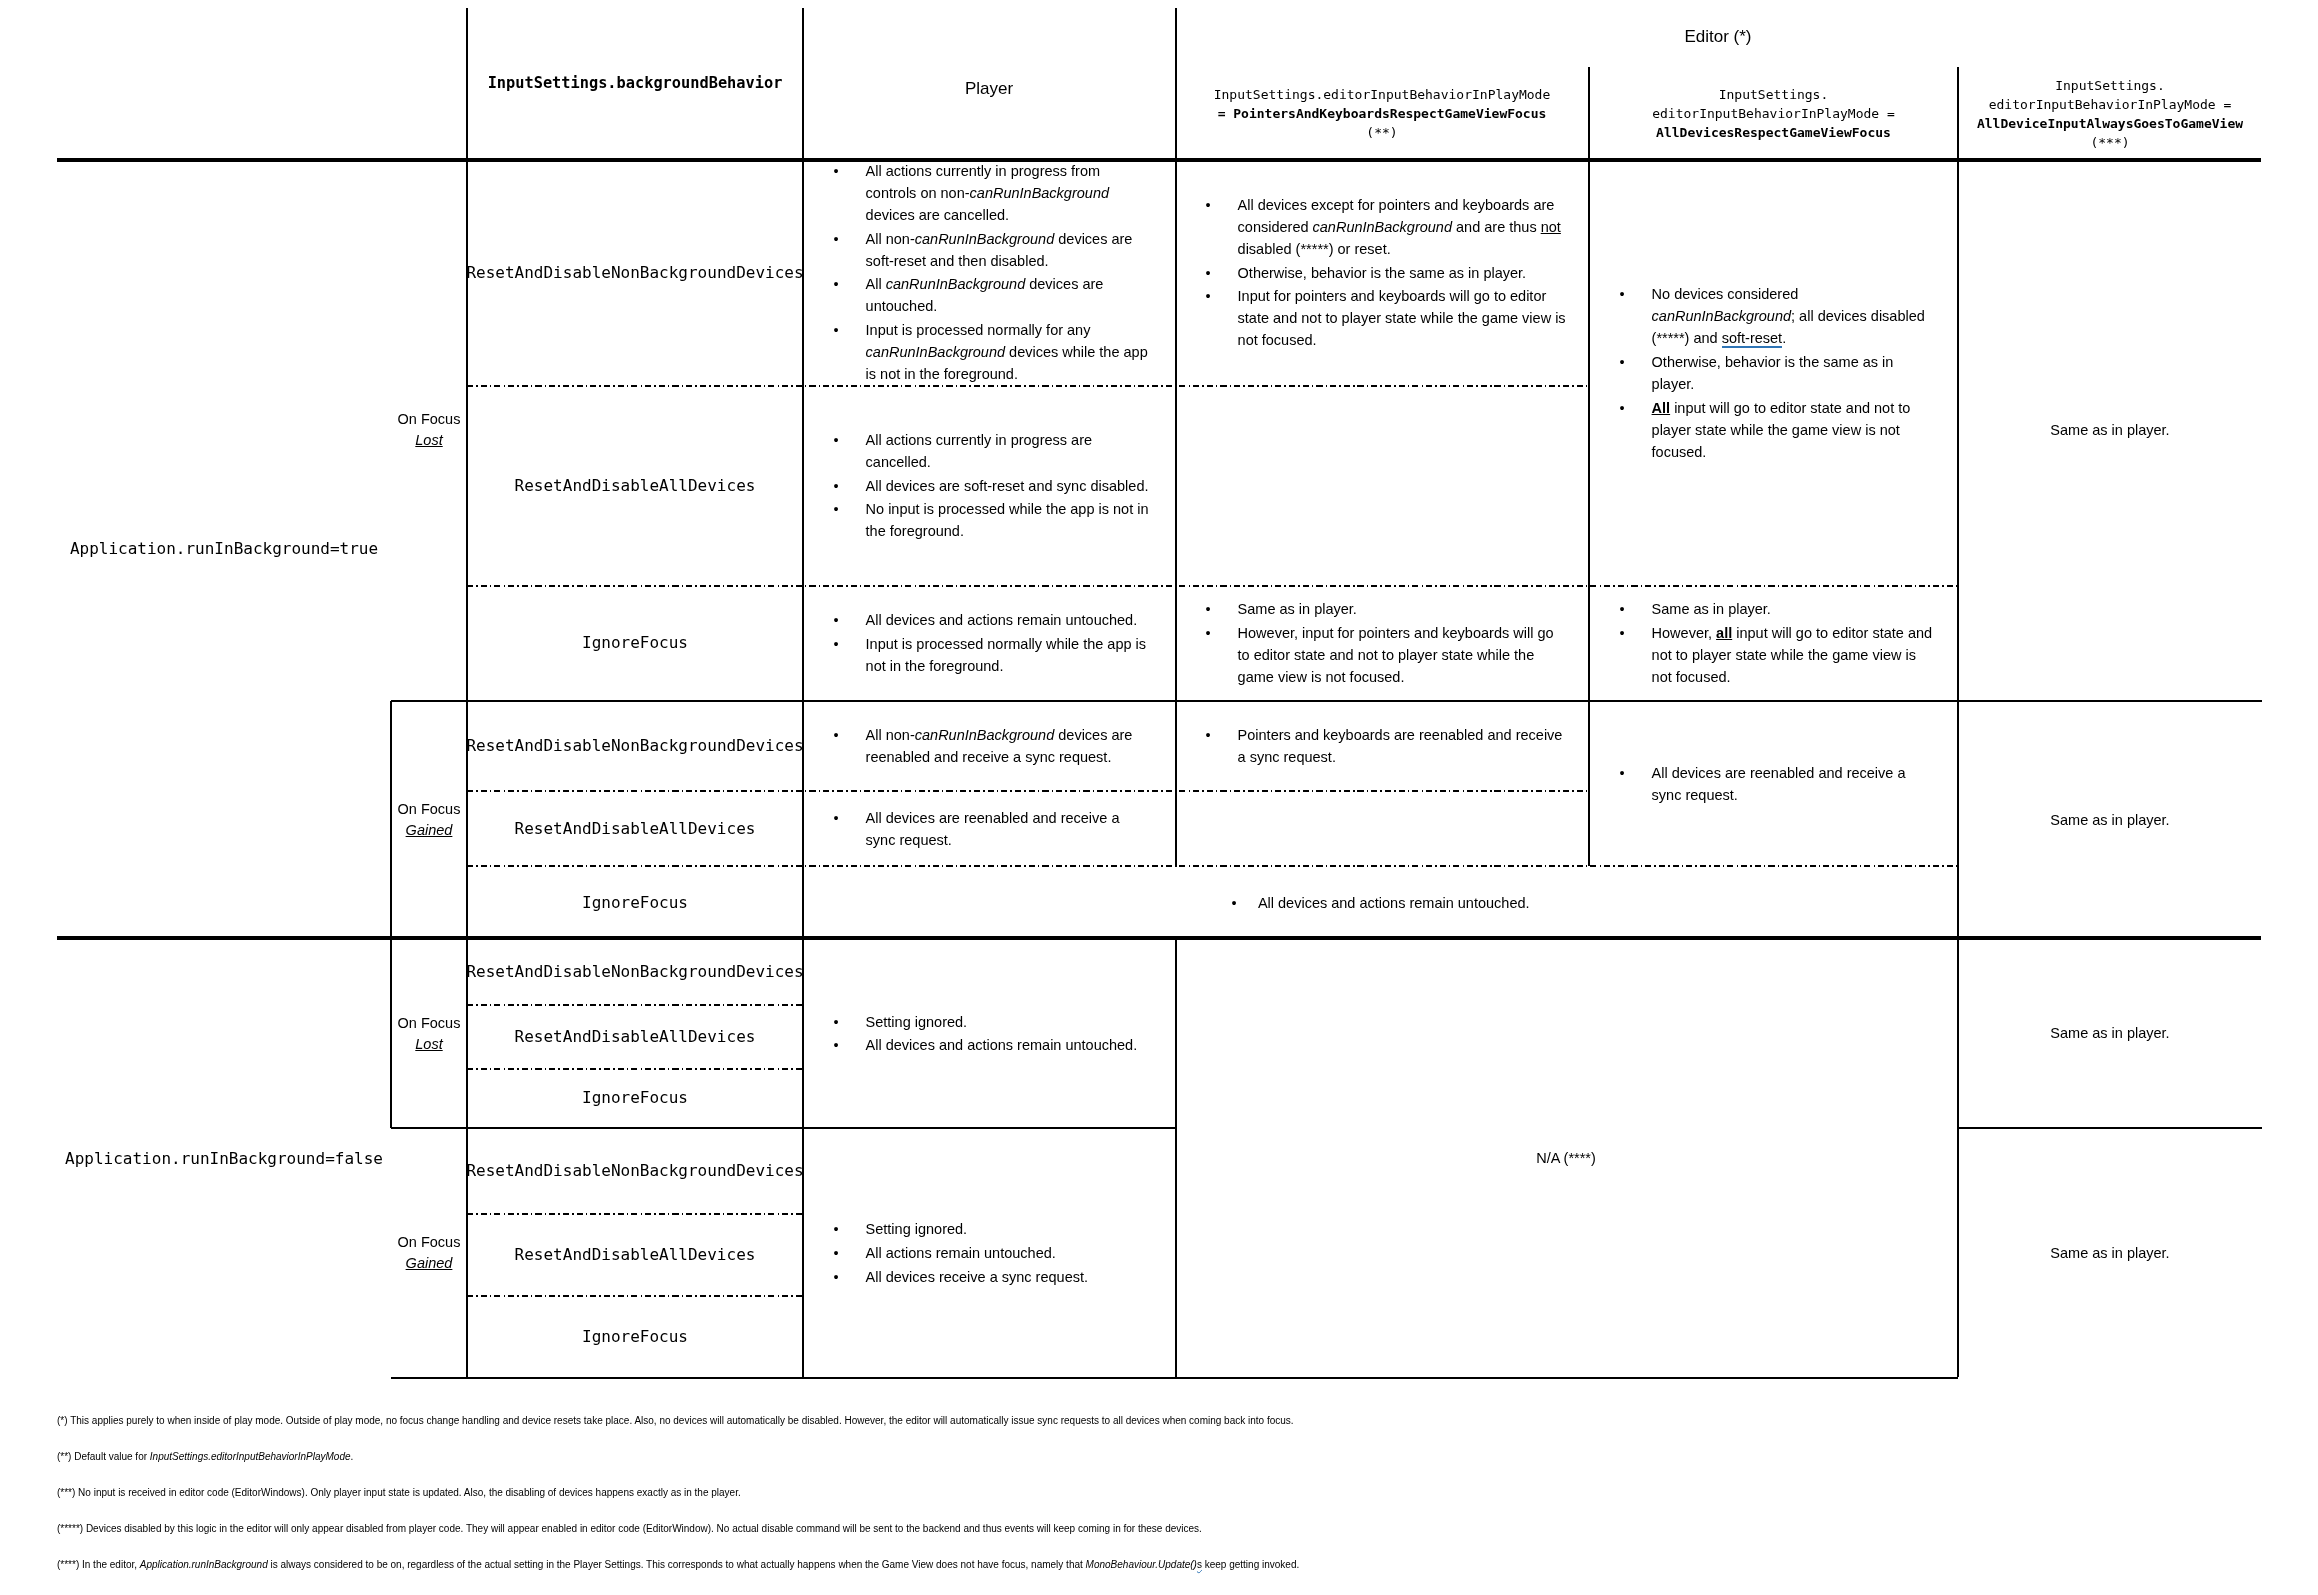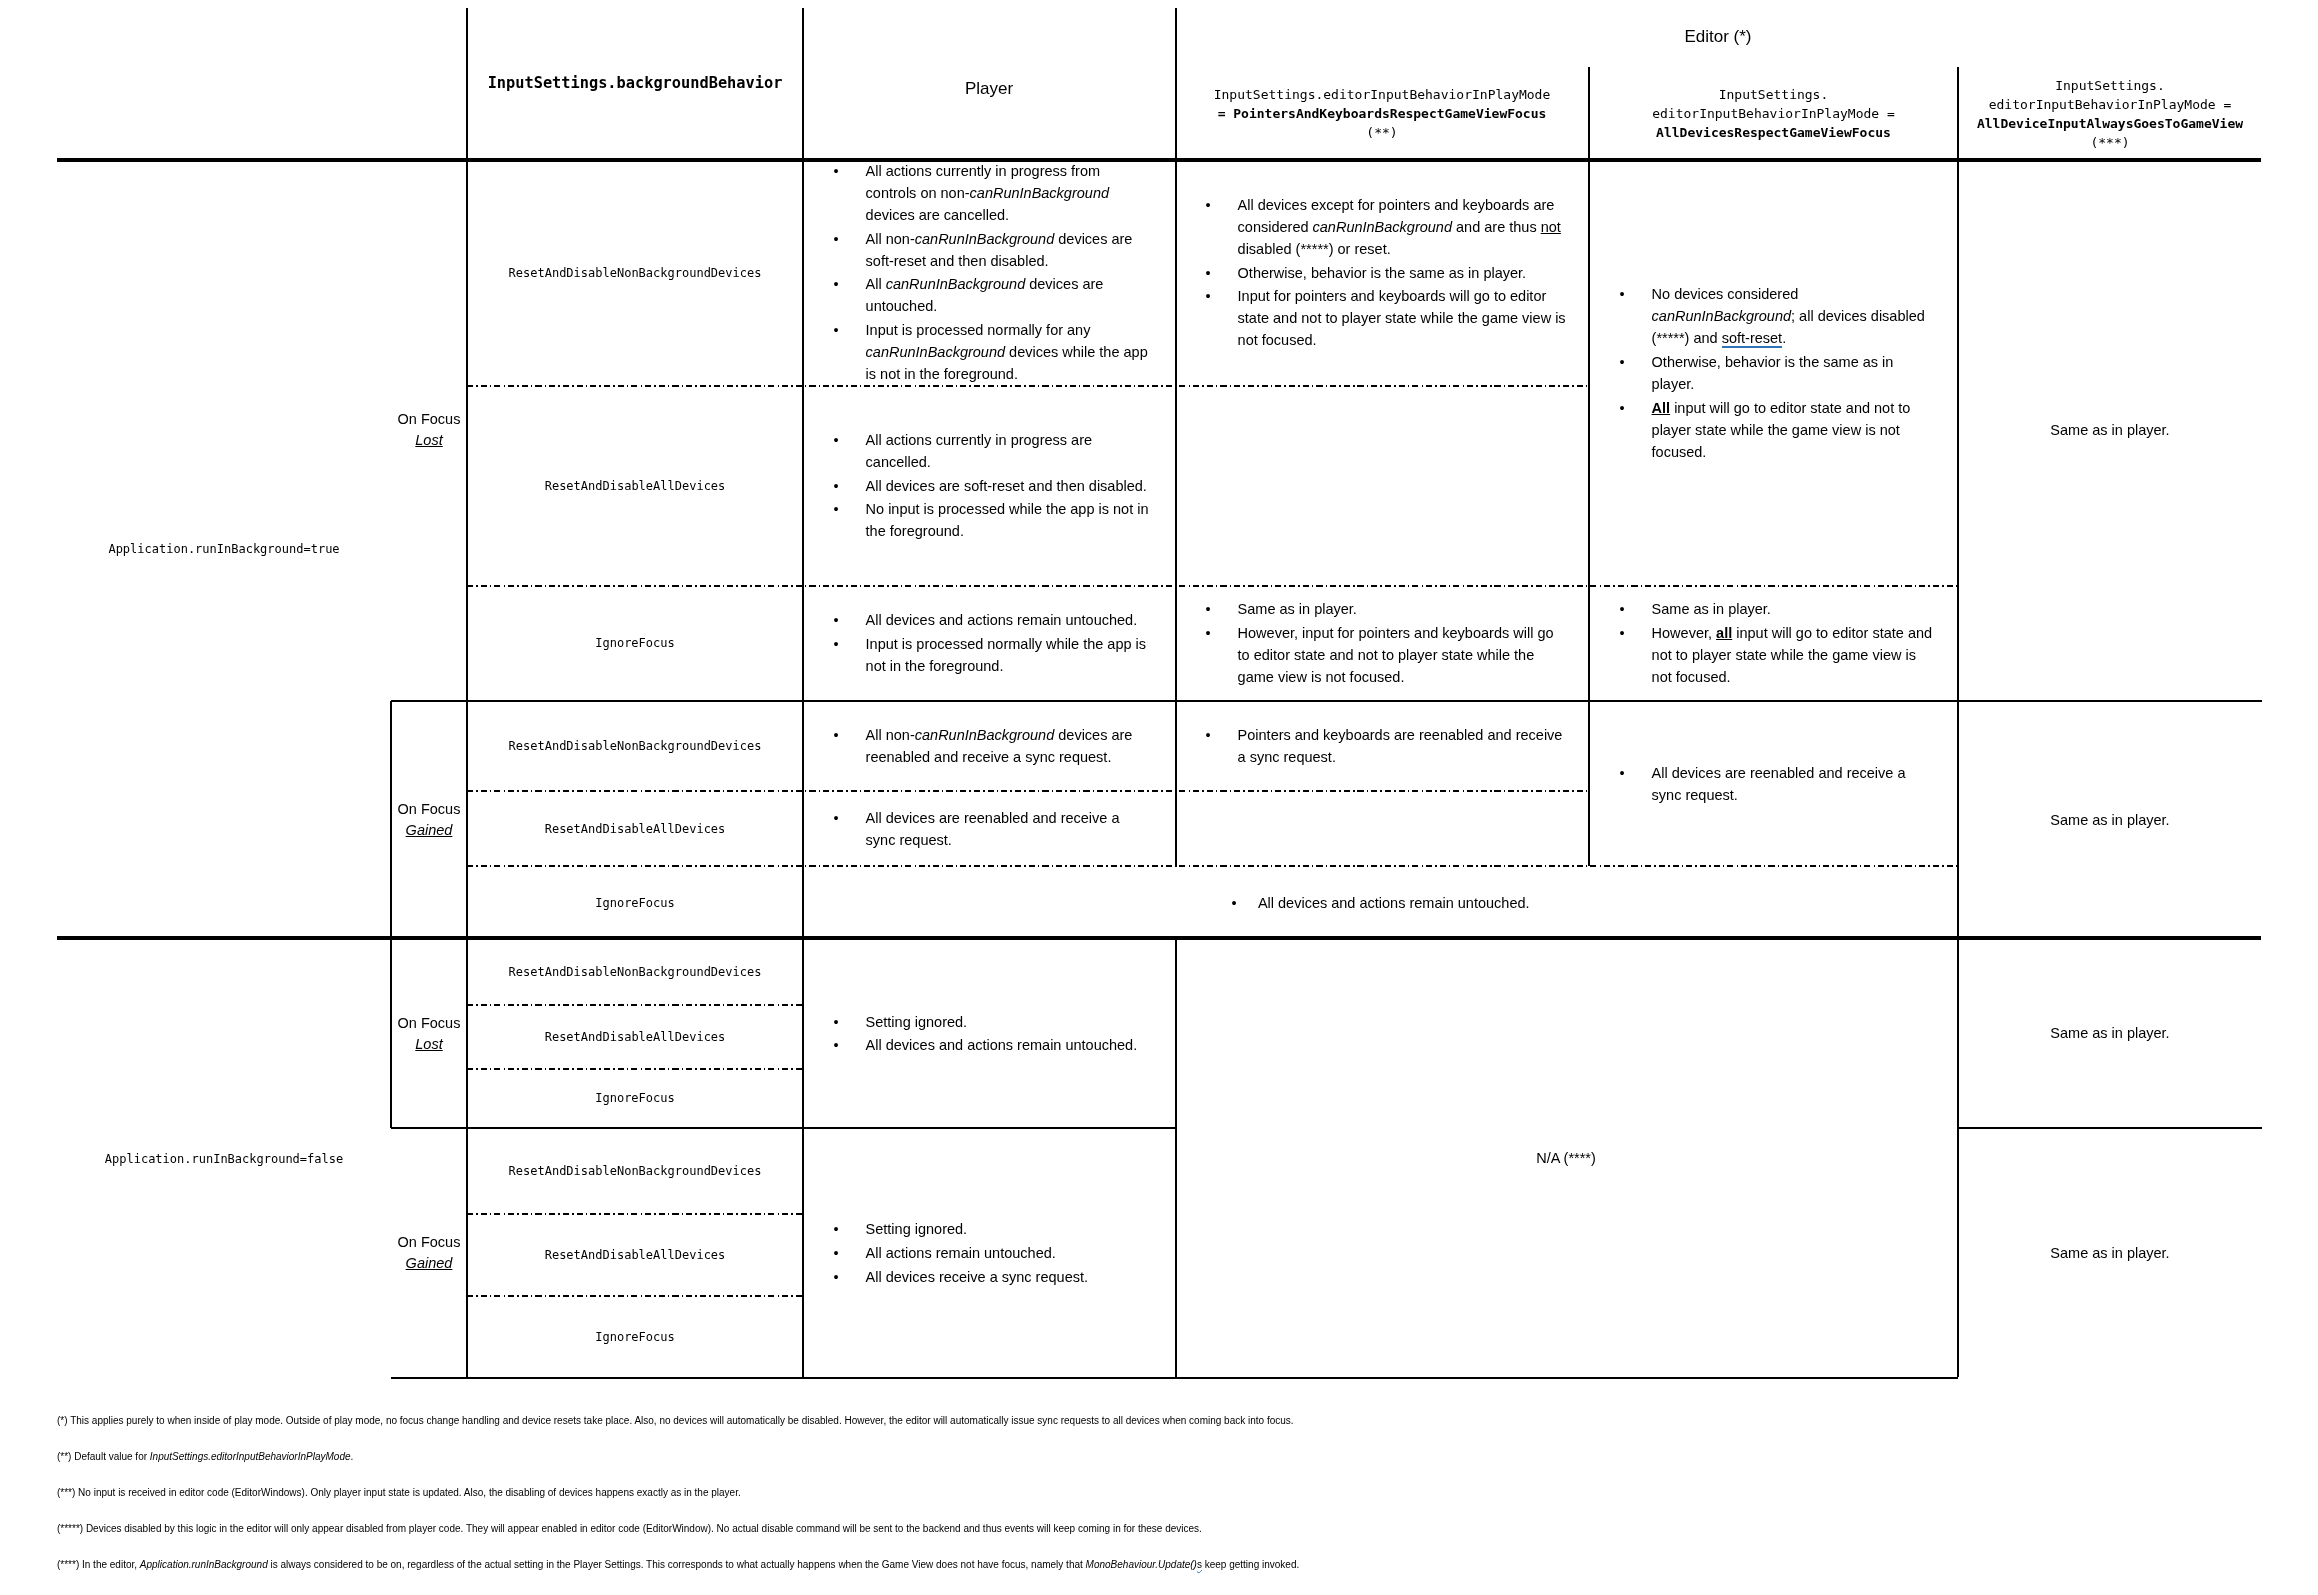--- a/index.html
+++ b/index.html
@@ -13,21 +13,21 @@
     overflow:hidden;
   }
   .cell{
     position:absolute;
     box-sizing:border-box;
     display:flex;
     flex-direction:column;
     justify-content:center;
   }
   .center{align-items:center;text-align:left;}
-  .mono-19{font-family:"DejaVu Sans Mono", monospace;font-size:12px;line-height:20px;}
+  .mono-19{font-family:"DejaVu Sans Mono", monospace;font-size:16px;line-height:20px;}
   .mono-20b{font-family:"DejaVu Sans Mono", monospace;font-size:15.3px;font-weight:bold;}
   .sub-hdr{font-family:"DejaVu Sans Mono", monospace;font-size:13px;line-height:19px;}
   .sans-22{font-size:17px;}
   .sans-19{font-size:14.5px;line-height:20.6px;}
   .bullets{padding:6.1px 23px 6.1px 30.5px;font-size:14.5px;line-height:22px;}
   .bi{display:flex;margin:0.8px 0;}
   .blt{width:10.7px;margin-right:21.4px;flex:none;}
   .bt{flex:1;}
   .bullet-center{flex-direction:row;justify-content:center;align-items:center;font-size:14.5px;line-height:22px;}
   .bullet-center .blt{width:auto;margin-right:21.4px;}
@@ -133,21 +133,21 @@
       </div>
     </div>
 
   <div class="cell bullets" style="left:803px;top:385px;width:372px;height:201px;">
       <div class="bi">
         <span class="blt">•</span>
         <span class="bt">All actions currently in progress are cancelled.</span>
       </div>
       <div class="bi">
         <span class="blt">•</span>
-        <span class="bt">All devices are soft-reset and then disabled.</span>
+        <span class="bt">All devices are soft-reset and sync disabled.</span>
       </div>
       <div class="bi">
         <span class="blt">•</span>
         <span class="bt">No input is processed while the app is not in the foreground.</span>
       </div>
     </div>
 
   <div class="cell bullets" style="left:803px;top:586px;width:372px;height:114px;">
       <div class="bi">
         <span class="blt">•</span>

